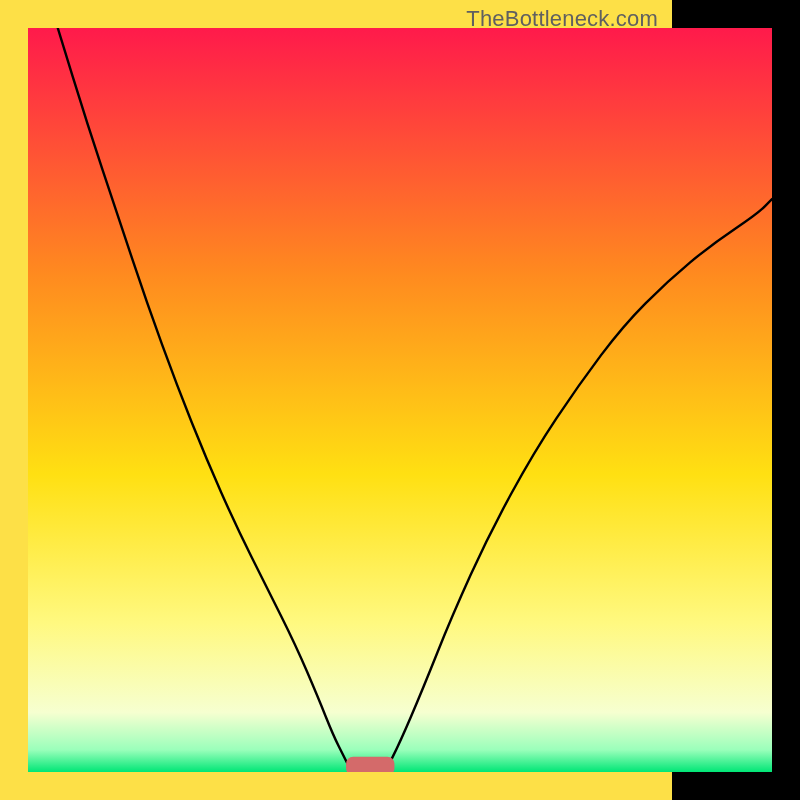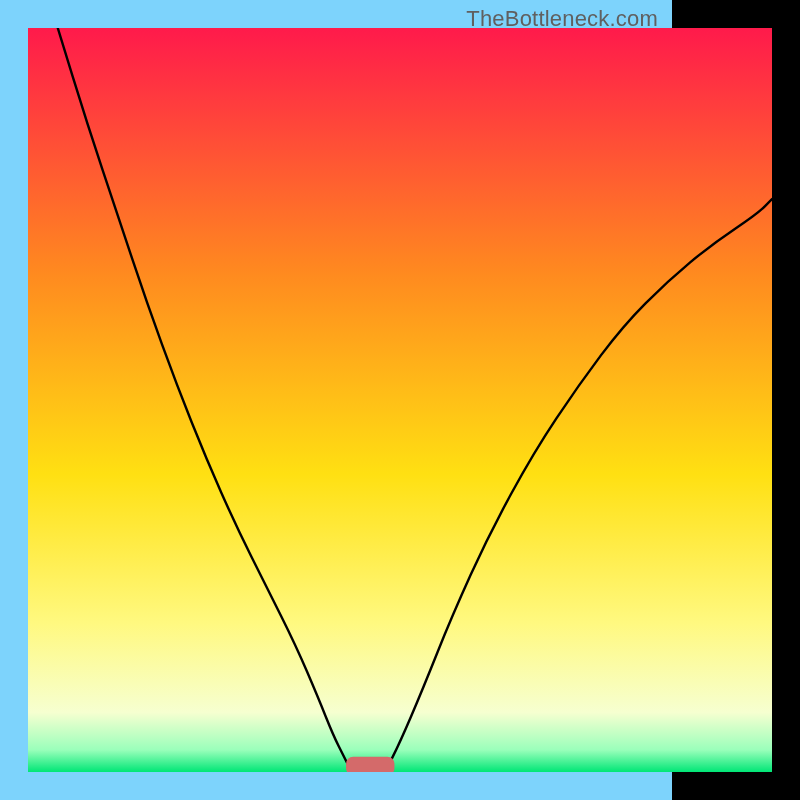--- a/index.html
+++ b/index.html
@@ -7,21 +7,21 @@
     padding: 0;
     width: 800px;
     height: 800px;
     overflow: hidden;
     background: #000;
     font-family: Arial, Helvetica, sans-serif;
   }
   .outer {
     width: 672px;
     height: 800px;
-    background: #7dd3fc;
+    background: #fde047;
     position: relative;
   }
   .watermark {
     position: absolute;
     top: 6px;
     right: 14px;
     color: #606060;
     font-size: 22px;
     font-weight: 500;
     letter-spacing: 0.2px;

